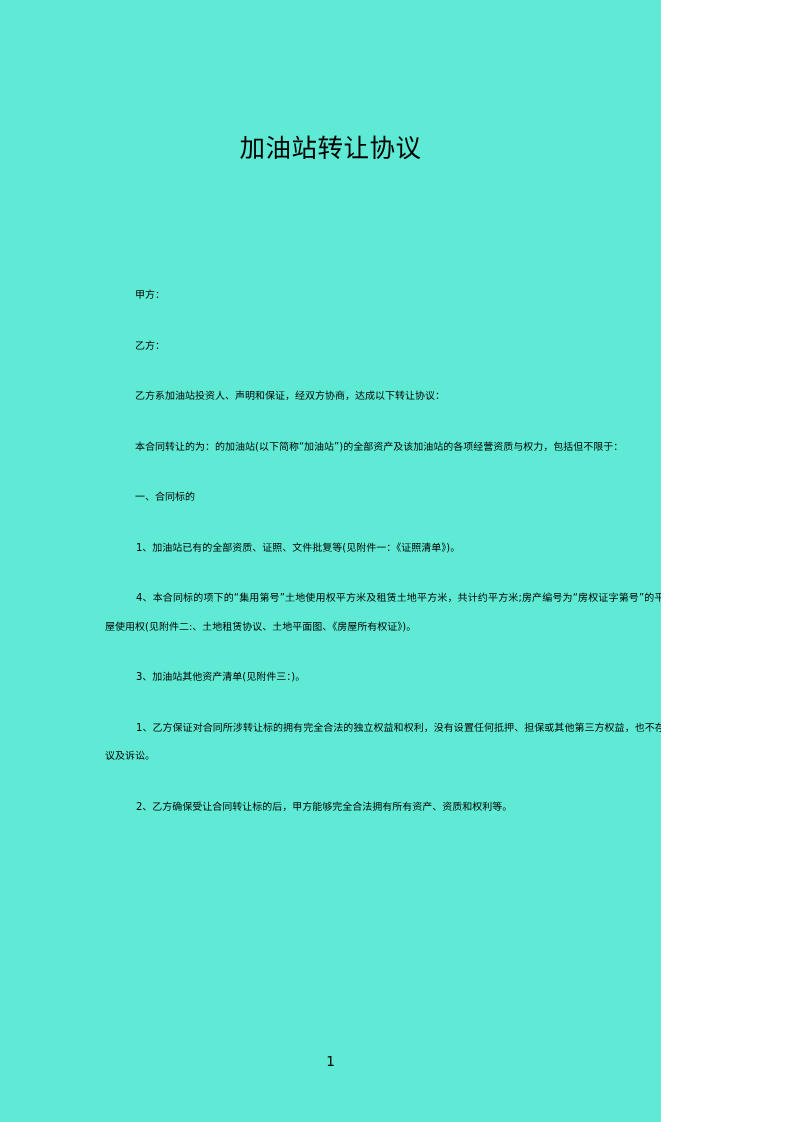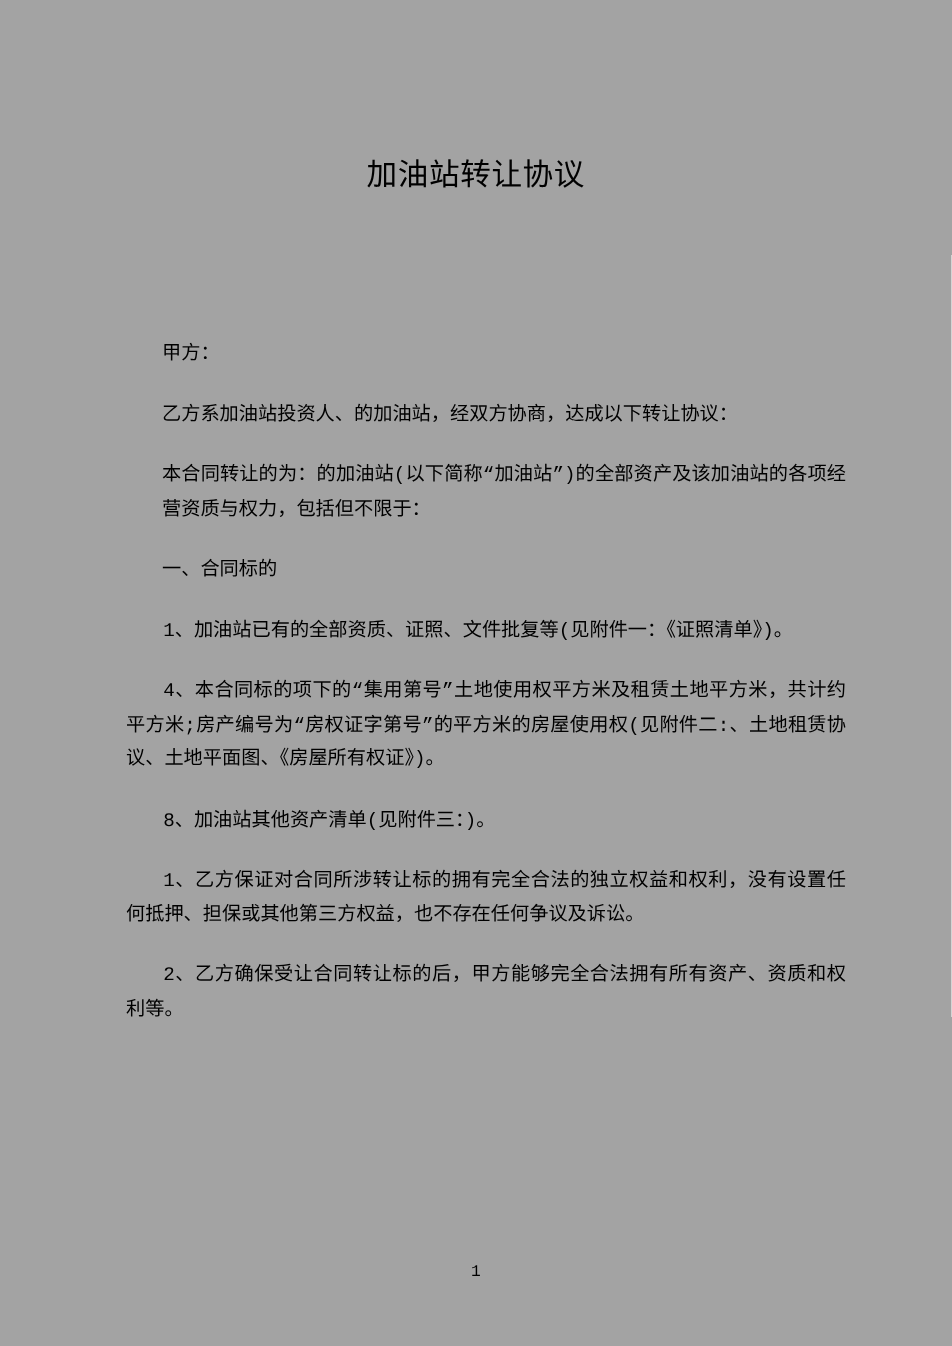--- a/index.html
+++ b/index.html
@@ -7,26 +7,25 @@
     margin: 0;
     padding: 0;
     background: #ffffff;
   }
   body {
     font-family: "DejaVu Sans", "Liberation Sans", sans-serif;
     color: #000000;
   }
   .page {
     position: relative;
-    width: 793px;
+    width: 661px;
     height: 1122px;
-    background: #a3a3a3;
+    background: #5eead4;
     overflow: hidden;
     box-sizing: border-box;
-    font-family: Liberation Mono, monospace;
   }
   .doc-title {
     position: absolute;
     left: 0;
     right: 0;
     top: 131px;
     text-align: center;
     font-size: 25.5px;
     line-height: 34px;
     font-weight: normal;
@@ -34,21 +33,21 @@
     color: #000000;
     margin: 0;
   }
   .body-block {
     position: absolute;
     left: 105px;
     top: 281px;
     width: 600px;
   }
   .para {
-    font-size: 16px;
+    font-size: 10px;
     line-height: 28.5px;
     color: #000000;
     margin: 0 0 22px 0;
     text-align: justify;
     text-justify: inter-ideograph;
     word-break: break-all;
   }
   .para:last-child { margin-bottom: 17px; }
   
   .indent-1 { text-indent: 0px; padding-left: 30px; }
@@ -70,32 +69,33 @@
 <body>
 
 <div class="page">
 
   <h1 class="doc-title">加油站转让协议</h1>
 
   <div class="body-block">
 
     <p class="para indent-head">甲方：</p>
 
+    <p class="para indent-head">乙方：</p>
 
-    <p class="para indent-head">乙方系加油站投资人、的加油站，经双方协商，达成以下转让协议：</p>
+    <p class="para indent-head">乙方系加油站投资人、声明和保证，经双方协商，达成以下转让协议：</p>
 
     <p class="para indent-1">本合同转让的为：的加油站(以下简称“加油站”)的全部资产及该加油站的各项经营资质与权力，包括但不限于：</p>
 
     <p class="para indent-head">一、合同标的</p>
 
     <p class="para indent-2">1、加油站已有的全部资质、证照、文件批复等(见附件一：《证照清单》)。</p>
 
     <p class="para indent-2">4、本合同标的项下的“集用第号”土地使用权平方米及租赁土地平方米，共计约平方米;房产编号为“房权证字第号”的平方米的房屋使用权(见附件二:、土地租赁协议、土地平面图、《房屋所有权证》)。</p>
 
-    <p class="para indent-2">8、加油站其他资产清单(见附件三：)。</p>
+    <p class="para indent-2">3、加油站其他资产清单(见附件三：)。</p>
 
 
     <p class="para indent-2">1、乙方保证对合同所涉转让标的拥有完全合法的独立权益和权利，没有设置任何抵押、担保或其他第三方权益，也不存在任何争议及诉讼。</p>
 
     <p class="para indent-2">2、乙方确保受让合同转让标的后，甲方能够完全合法拥有所有资产、资质和权利等。</p>
 
   </div>
 
   <div class="page-number">1</div>
 

